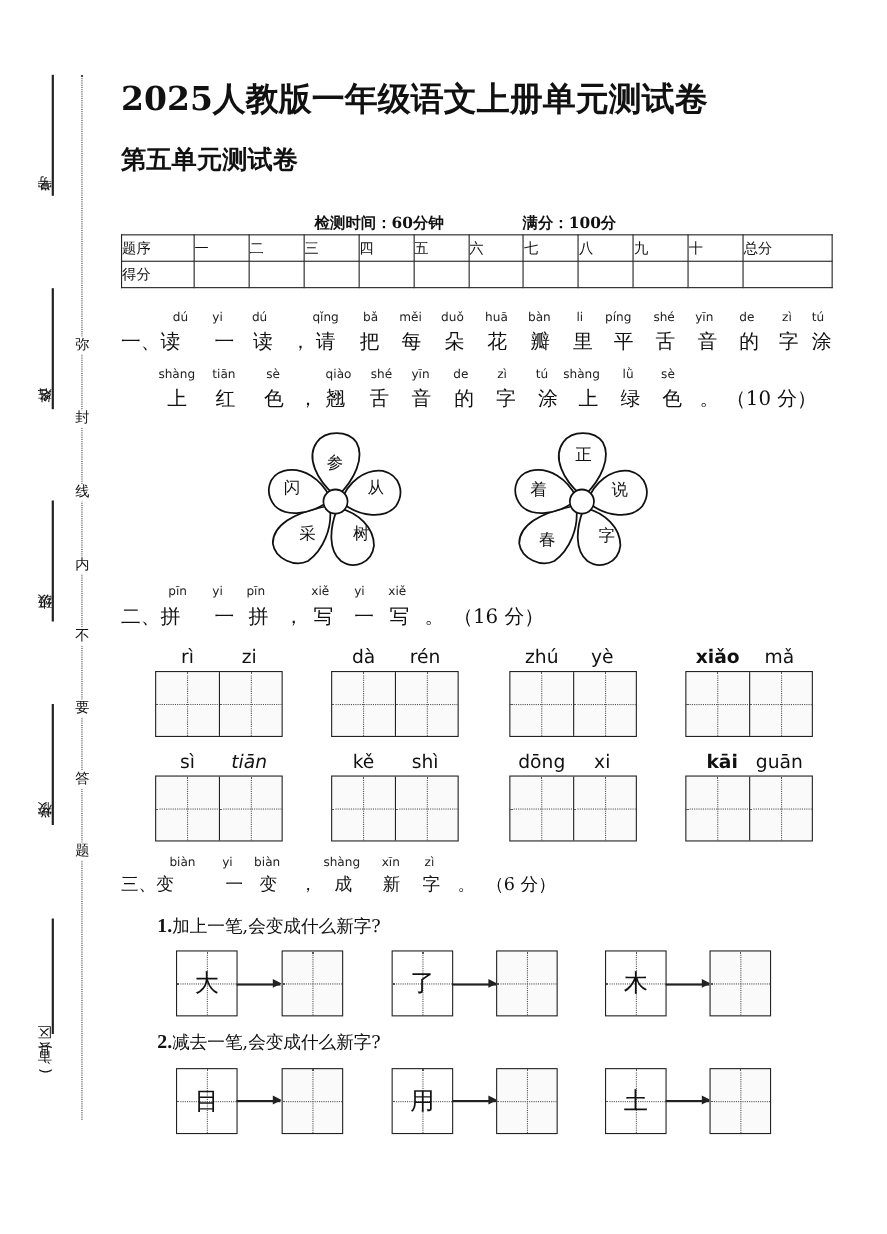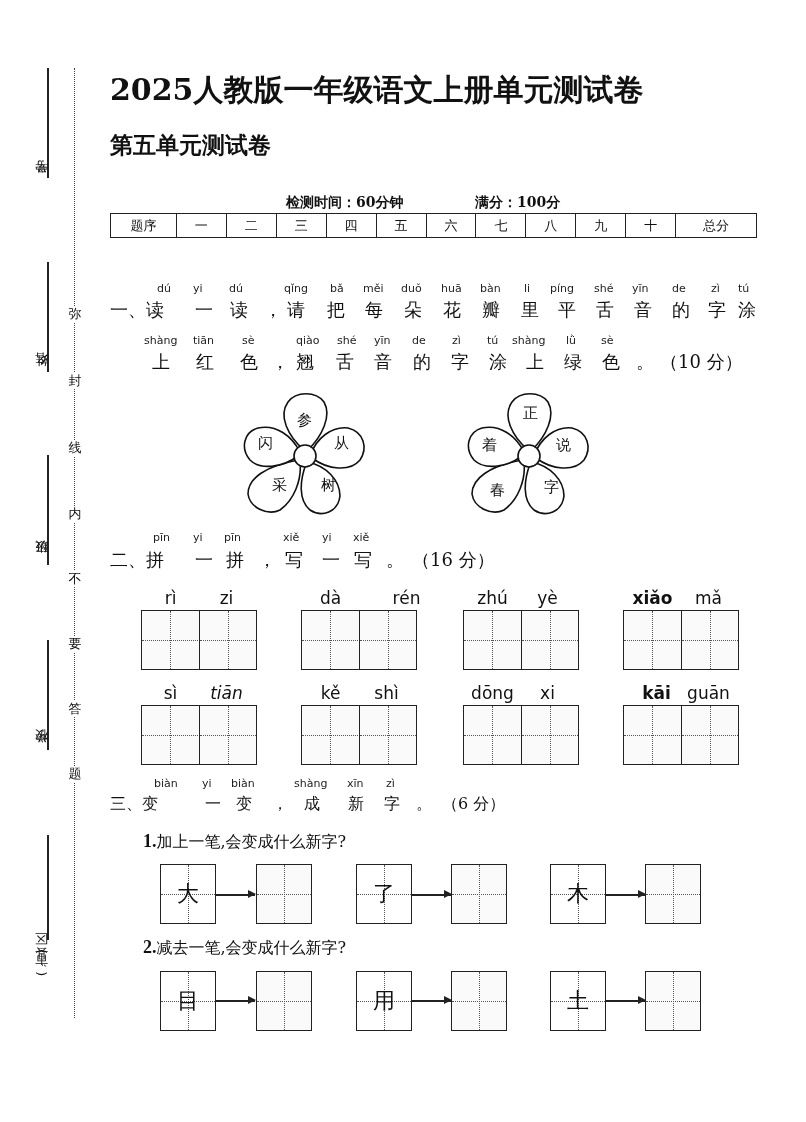--- a/index.html
+++ b/index.html
@@ -11,21 +11,21 @@
   .dotline { position: absolute; width: 0; border-left: 1px dotted #444; }
   .vlabel { position: absolute; writing-mode: vertical-rl; transform: rotate(180deg);
             font-family: "DejaVu Sans", sans-serif; font-size: 13px; letter-spacing: 1px; }
   .seal { position: absolute; font-family: "DejaVu Sans", sans-serif; font-size: 13px;
           background: #fff; width: 16px; text-align: center; line-height: 16px; }
   .title { position: absolute; left: 0; right: 0; text-align: left;
            font-family: "DejaVu Serif", serif; }
   .meta { position: absolute; font-weight: bold; font-size: 14px; }
   table.score { position: absolute; left: 110px; top: 213px; width: 647px;
                 border-collapse: collapse; font-family: "DejaVu Sans", sans-serif; font-size: 13px; }
-  table.score td { border: 1px solid #222; height: 23px; text-align: center; padding: 0; margin-top: 48px; }
+  table.score td { border: 1px solid #222; height: 23px; padding: 0; margin-top: 48px; }
   .py-row { position: absolute; font-family: "DejaVu Sans", sans-serif; font-size: 11px; color: #222; }
   .py-row span, .hz-row span { position: absolute; white-space: nowrap; }
   .hz-row { position: absolute; font-size: 18px; }
   .grid-pair { position: absolute; width: 114px; height: 58px; border: 1.5px solid #222; background: #fafafa; }
   .grid-cell { position: absolute; top: 0; width: 56px; height: 58px; }
   .grid-cell + .grid-cell { border-left: 1.2px solid #222; }
   .dash-h { position: absolute; left: 0; right: 0; top: 50%; border-top: 1px dotted #555; }
   .dash-v { position: absolute; top: 0; bottom: 0; left: 50%; border-left: 1px dotted #555; }
   .grid-py { position: absolute; font-family: "DejaVu Sans", sans-serif; font-size: 17px; text-align: center; width: 57px; }
   .box { position: absolute; width: 54px; height: 58px; border: 1.5px solid #222; background: #fff; }
@@ -93,20 +93,34 @@
     <td>三</td>
     <td>四</td>
     <td>五</td>
     <td>六</td>
     <td>七</td>
     <td>八</td>
     <td>九</td>
     <td>十</td>
     <td>总分</td>
   </tr>
+  <tr>
+    <td>得分</td>
+    <td></td>
+    <td></td>
+    <td></td>
+    <td></td>
+    <td></td>
+    <td></td>
+    <td></td>
+    <td></td>
+    <td></td>
+    <td></td>
+    <td></td>
+  </tr>
 </tbody>
   </table>
 
 <div>
   <div class="py-row" style="left:0;top:282px;">
     <span style="left:157px">dú</span>
     <span style="left:193px">yi</span>
     <span style="left:229px">dú</span>
     <span style="left:284px">qǐng</span>
     <span style="left:330px">bǎ</span>
@@ -239,21 +253,21 @@
         <div class="dash-h"></div>
         <div class="dash-v"></div>
       </div>
     <div class="grid-cell" style="left:57px">
         <div class="dash-h"></div>
         <div class="dash-v"></div>
       </div>
   </div>
 
   <div class="grid-py" style="left:302px;top:588px;">dà</div>
-  <div class="grid-py" style="left:378px;top:588px;">rén</div>
+  <div class="grid-py" style="left:358px;top:588px;">rén</div>
   <div class="grid-pair" style="left:301px;top:610px;">
     <div class="grid-cell" style="left:0">
         <div class="dash-h"></div>
         <div class="dash-v"></div>
       </div>
     <div class="grid-cell" style="left:57px">
         <div class="dash-h"></div>
         <div class="dash-v"></div>
       </div>
   </div>

